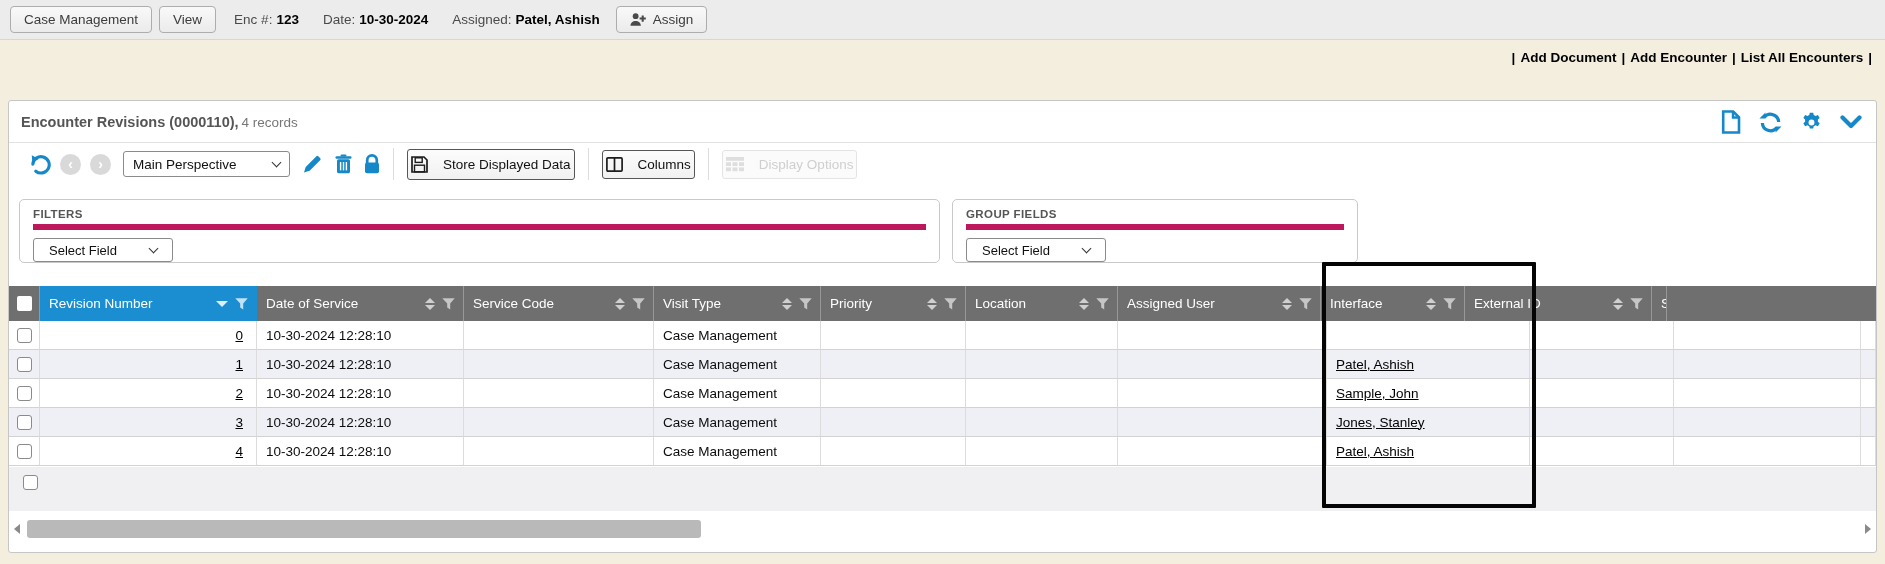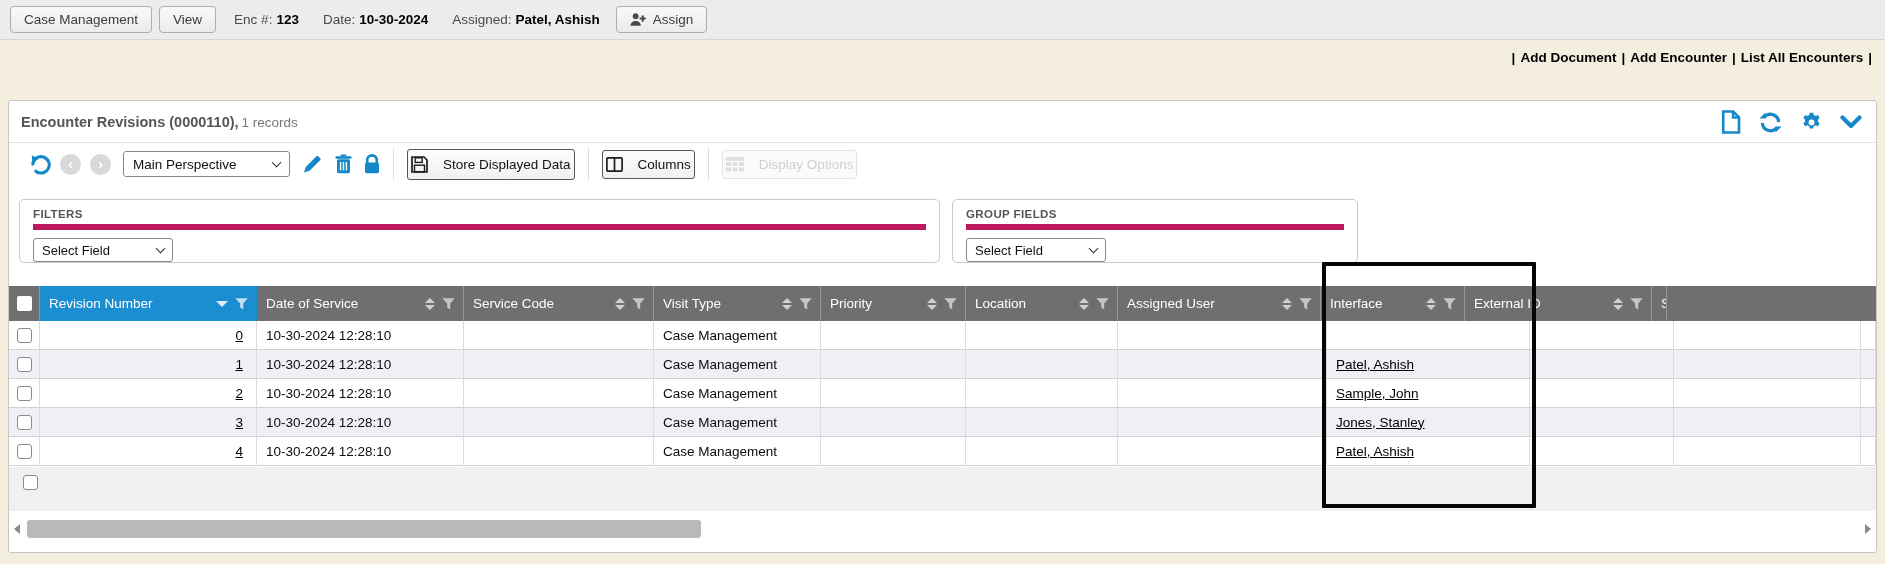--- a/index.html
+++ b/index.html
@@ -47,21 +47,21 @@
              border:1px solid #565656; border-radius:3px; padding:6px 3px; font-size:13.5px; color:#111; cursor:pointer; }
   .bar-btn.disabled { border-color:#e4e4e4; color:#cfcfcf; background:#fbfbfb; cursor:default; }
 
   .fbox { position:absolute; top:98px; border:1px solid #c9c9c9; border-radius:5px; background:#fff;
           padding:8px 13px; height:64px; }
   .fbox.filters { left:10px; width:921px; }
   .fbox.groups  { left:943px; width:406px; }
   .fb-label { display:block; font-size:11.5px; font-weight:bold; letter-spacing:.4px; color:#555;
               border-bottom:6px solid #be185d; padding-bottom:4px; }
   .fb-select { display:flex; align-items:center; justify-content:space-between; width:140px; height:24px;
-               border:1px solid #8a8a8a; border-radius:3px; background:#fff; padding:0 8px; font-size:13px;
+               border:1px solid #8a8a8a; border-radius:3px; background:#fff; padding:0 15px; font-size:13px;
                margin-top:8px; cursor:pointer; }
 
   
   .p-table { position:absolute; left:0; top:185px; right:0; }
   .thead { display:flex; height:35px; background:#6f6f6f; }
   .th { display:flex; align-items:center; flex-shrink:0; border-right:1px solid #989898; padding-left:9px;
         color:#fff; font-size:13.5px; overflow:hidden; white-space:nowrap; cursor:pointer; }
   .th.hl { background:#1b8ed2; border-right-color:#1b8ed2; }
   .th.cbcell { justify-content:center; padding-left:0; cursor:default; }
   .thlabel { flex:1 1 auto; }
@@ -119,21 +119,21 @@
     </span>
     <span>Assign</span>
   </button>
 </div>
 
 <div class="quick-links"><span class="sep">|</span><a class="qlink">Add Document</a><span class="sep">|</span><a class="qlink">Add Encounter</a><span class="sep">|</span><a class="qlink">List All Encounters</a><span class="sep">|</span></div>
 
 <div class="panel">
 
   <div class="p-header">
-    <div class="p-title"><span>Encounter Revisions (0000110),</span><span class="p-records">1 records</span></div>
+    <div class="p-title"><span>Encounter Revisions (0000110),</span><span class="p-records">4 records</span></div>
     <div class="p-hicons">
       <span>
         <svg width="20" height="24" viewBox="0 0 20 24">
             <path d="M2.2 1.5h10l5.8 5.8v15.2H2.2z" fill="none" stroke="#1488c9" stroke-width="2.6"></path>
             <path d="M12 1.8v5.7h5.8" fill="none" stroke="#1488c9" stroke-width="2.4"></path>
           </svg>
       </span>
       <span>
         <svg width="25" height="23" viewBox="0 0 25 24">
             <g fill="none" stroke="#1488c9" stroke-width="3.4">

